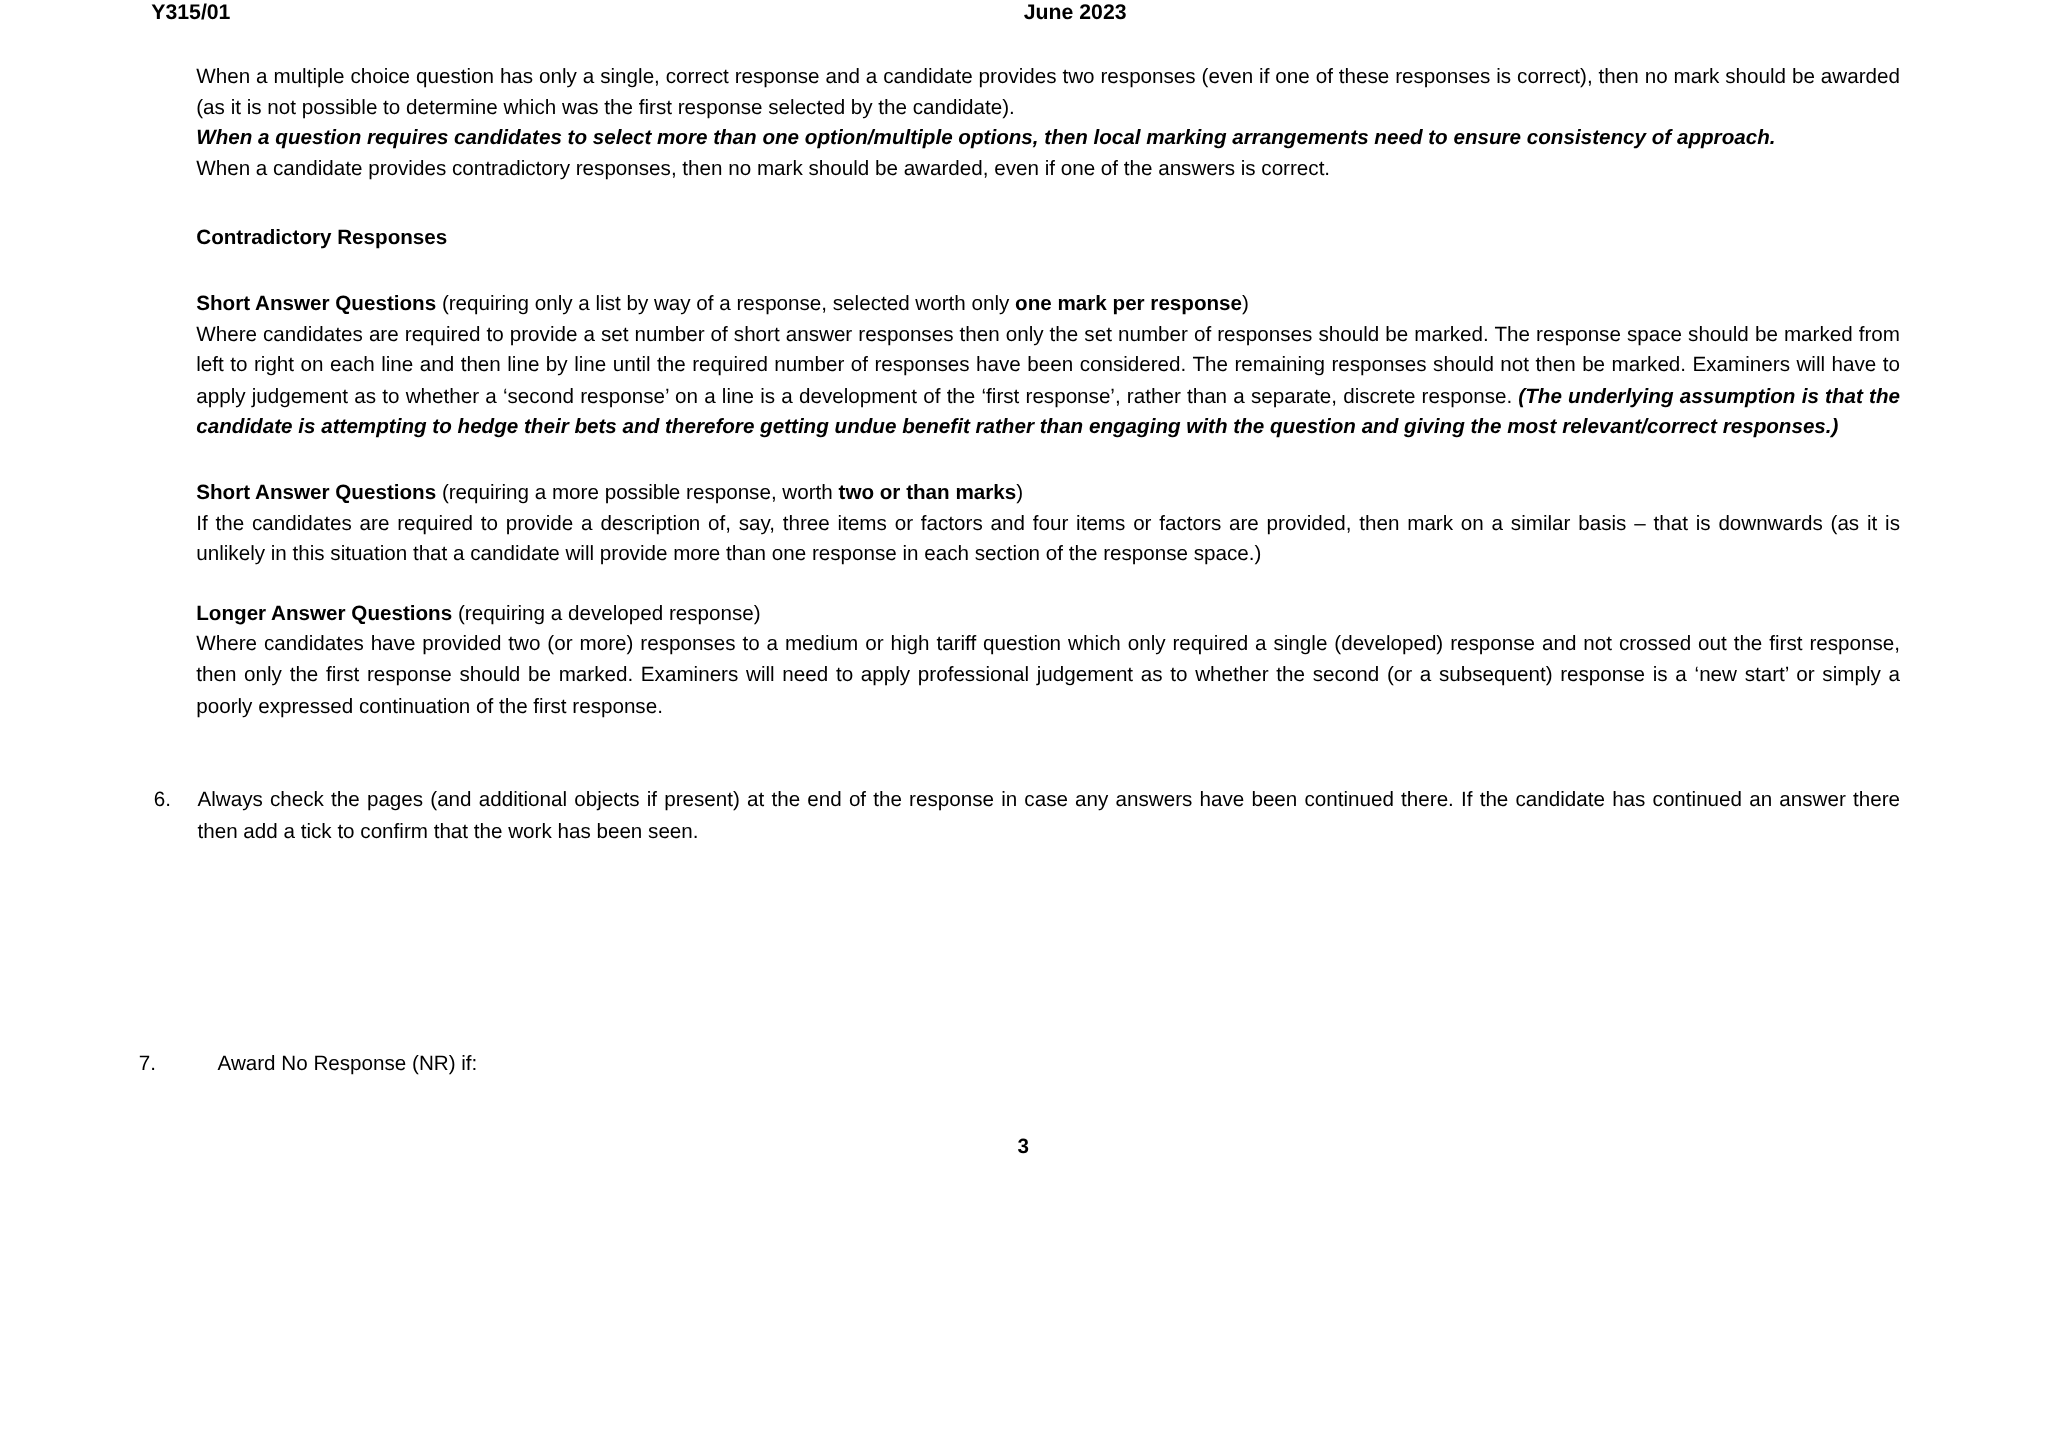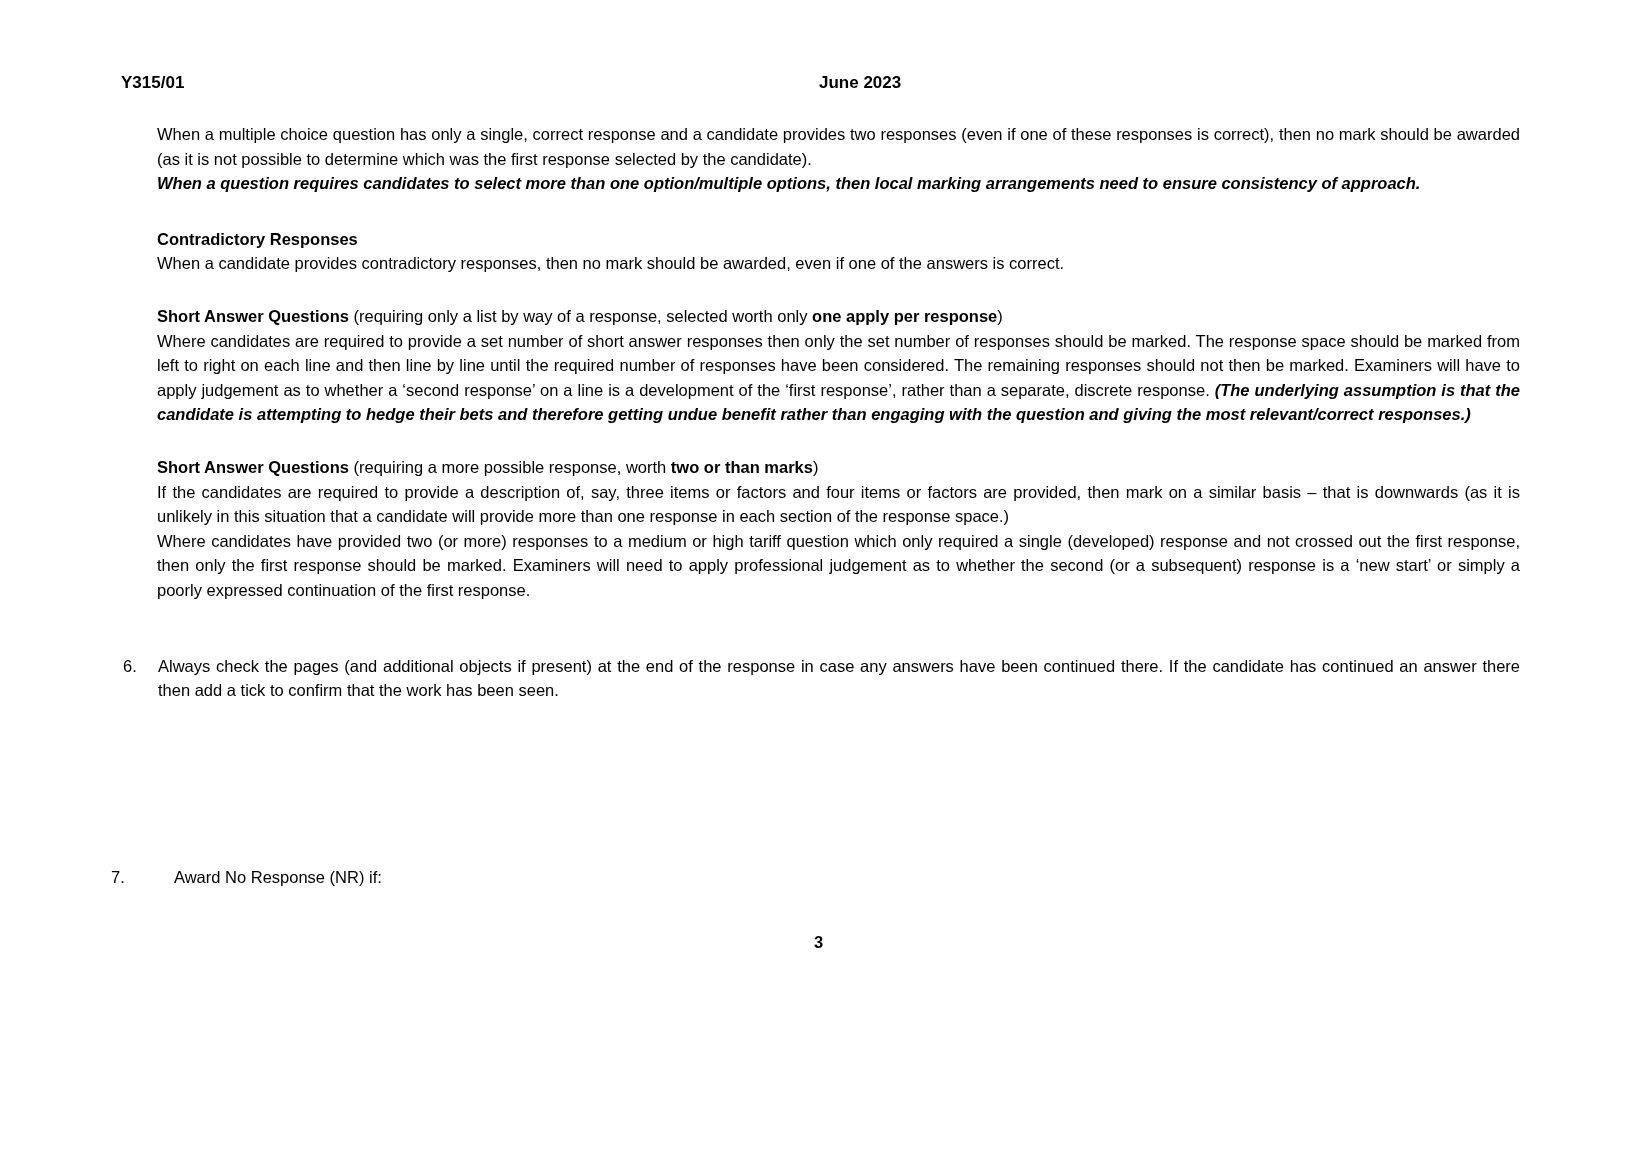--- a/index.html
+++ b/index.html
@@ -9,21 +9,20 @@
     background: #ffffff;
     color: #000000;
     font-family: "Liberation Sans", sans-serif;
     font-size: 16.5px;
     line-height: 24.6px;
     overflow: hidden;
   }
   .page {
     width: 1637px;
     height: 888px;
-    padding-top: 73px;
     box-sizing: border-box;
   }
   .doc-header {
     display: flex;
     align-items: baseline;
     padding: 0 120px 0 121px;
     font-weight: bold;
     font-size: 17px;
     line-height: 20px;
   }
@@ -74,26 +73,27 @@
 <div class="page">
 
   <div class="doc-header">
     <span class="left">Y315/01</span>
     <span class="right">June 2023</span>
   </div>
 
   <div class="content" id="blocks">
       <div class="para justify"><span class="">When a multiple choice question has only a single, correct response and a candidate provides two responses (even if one of these responses is correct), then no mark should be awarded (as it is not possible to determine which was the first response selected by the candidate).</span></div>
       <div class="para justify"><span class="i">When a question requires candidates to select more than one option/multiple options, then local marking arrangements need to ensure consistency of approach.</span></div>
+      <div class="para"><span class="">When a candidate provides contradictory responses, then no mark should be awarded, even if one of the answers is correct.</span></div>
       <div class="para gap-md"><span class="b">Contradictory Responses</span></div>
-      <div class="para"><span class="">When a candidate provides contradictory responses, then no mark should be awarded, even if one of the answers is correct.</span></div>
-      <div class="para gap-md2"><span class="b">Short Answer Questions</span><span class=""> (requiring only a list by way of a response, selected worth only </span><span class="b">one apply per response</span><span class="">)</span></div>
+      <div class="para gap-md2"><span class="b">Short Answer Questions</span><span class=""> (requiring only a list by way of a response, selected worth only </span><span class="b">one mark per response</span><span class="">)</span></div>
       <div class="para justify"><span class="">Where candidates are required to provide a set number of short answer responses then only the set number of responses should be marked. The response space should be marked from left to right on each line and then line by line until the required number of responses have been considered.  The remaining responses should not then be marked. Examiners will have to apply judgement as to whether a ‘second response’ on a line is a development of the ‘first response’, rather than a separate, discrete response.  </span><span class="i">(The underlying assumption is that the candidate is attempting to hedge their bets and therefore getting undue benefit rather than engaging with the question and giving the most relevant/correct responses.)</span></div>
       <div class="para gap-md2"><span class="b">Short Answer Questions</span><span class=""> (requiring a more possible response, worth </span><span class="b">two or than marks</span><span class="">)</span></div>
       <div class="para justify"><span class="">If the candidates are required to provide a description of, say, three items or factors and four items or factors are provided, then mark on a similar basis – that is downwards (as it is unlikely in this situation that a candidate will provide more than one response in each section of the response space.)</span></div>
+      <div class="para gap-sm"><span class="b">Longer Answer Questions</span><span class=""> (requiring a developed response)</span></div>
       <div class="para justify"><span class="">Where candidates have provided two (or more) responses to a medium or high tariff question which only required a single (developed) response and not crossed out the first response, then only the first response should be marked. Examiners will need to apply professional judgement as to whether the second (or a subsequent) response is a ‘new start’ or simply a poorly expressed continuation of the first response.</span></div>
       <div class="list-item gap-6">
         <span class="num">6.</span>
         <div class="item-text justify"><span class="">Always check the pages (and additional objects if present) at the end of the response in case any answers have been continued there. If the candidate has continued an answer there then add a tick to confirm that the work has been seen.</span></div>
       </div>
       <div class="list-item-7 gap-7">
         <span class="num">7.</span>
         <div class="item-text justify"><span class="">Award No Response (NR) if:</span></div>
       </div>
     </div>

